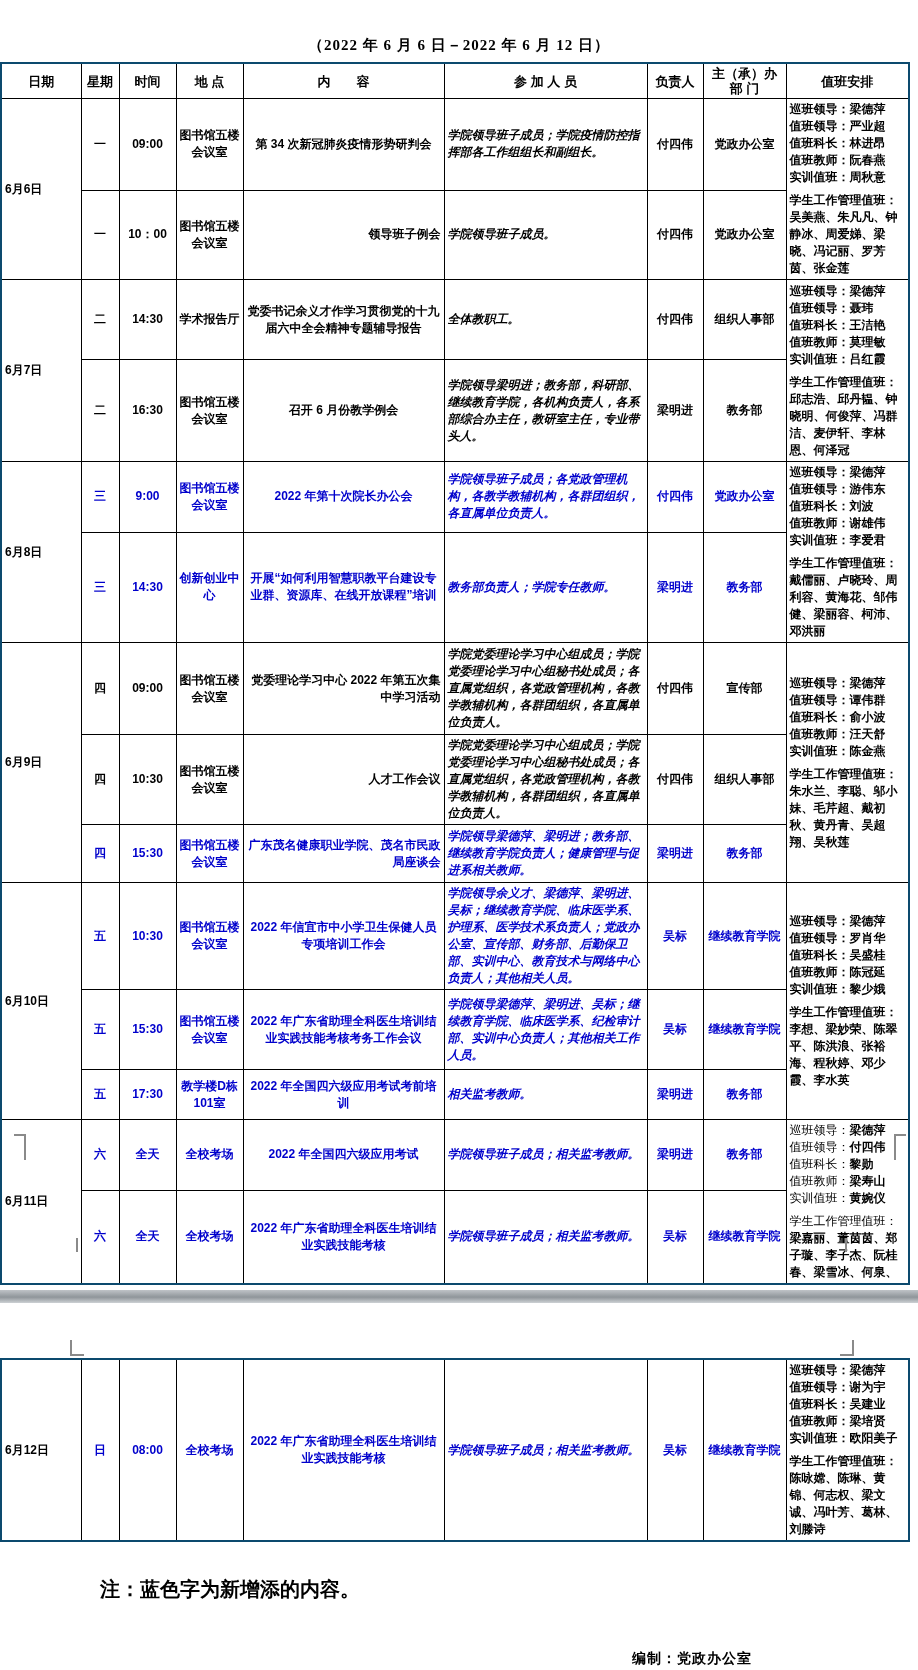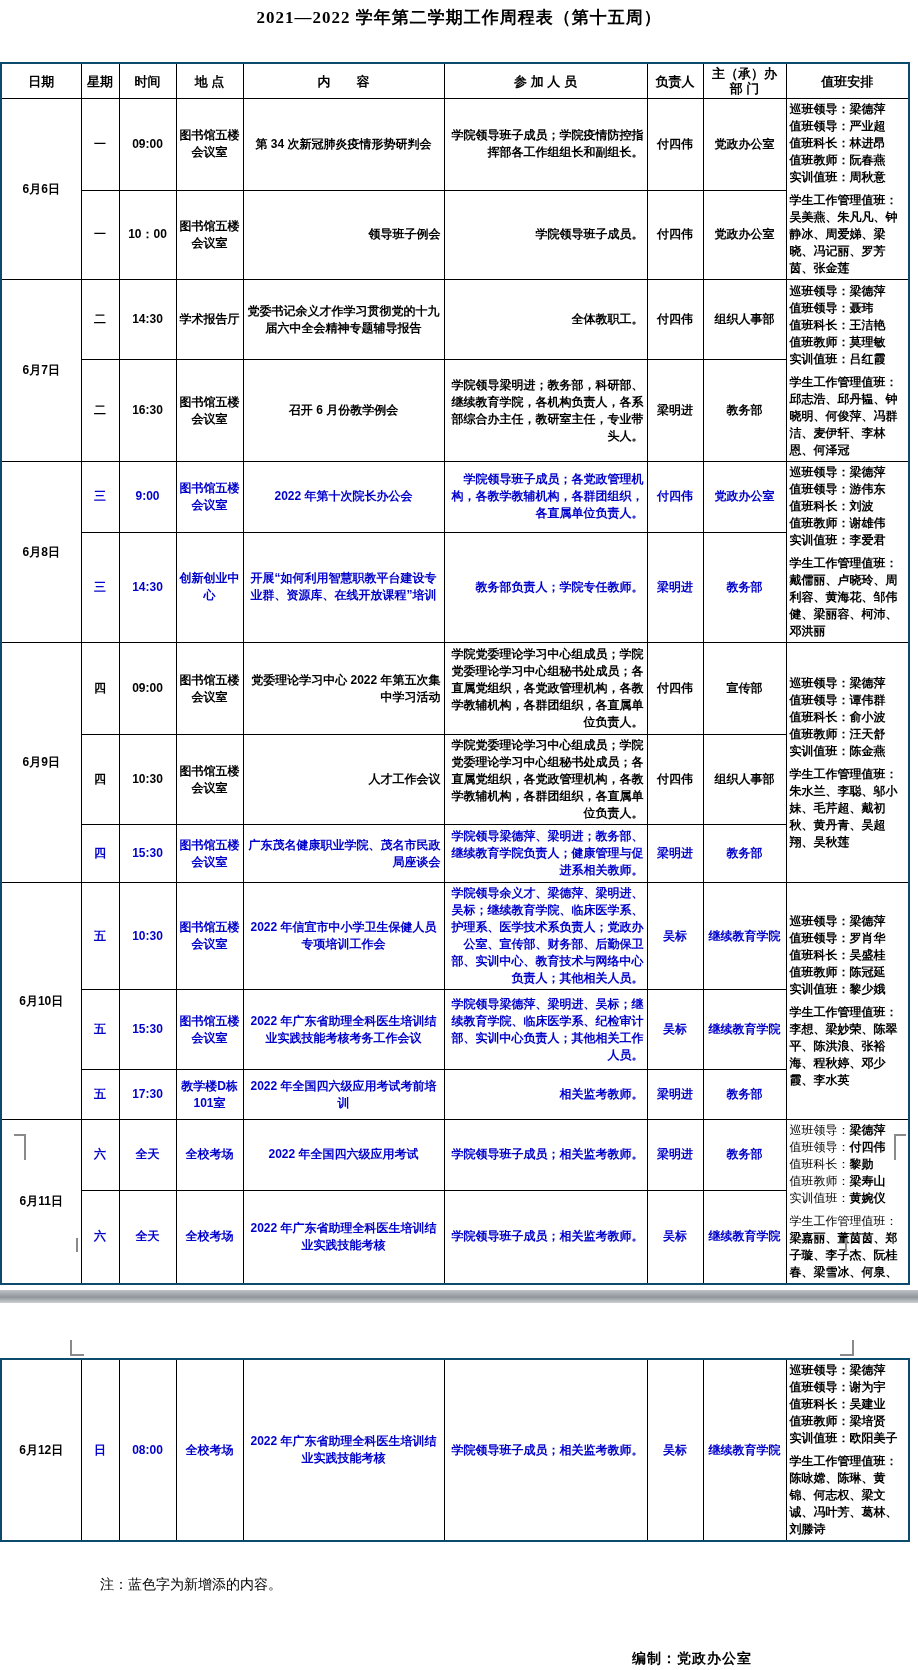--- a/index.html
+++ b/index.html
@@ -9,43 +9,43 @@
         font-family:"Liberation Serif","DejaVu Serif",serif;
         font-size:17px;font-weight:700;letter-spacing:1px;}
   .doc-subtitle{position:absolute;top:36px;left:0;width:100%;text-align:center;
         font-family:"Liberation Serif","DejaVu Serif",serif;
         font-size:15px;font-weight:700;letter-spacing:1px;}
   table.sched{position:absolute;left:0;width:908px;border-collapse:collapse;table-layout:fixed;
         border:2px solid #0c4a6e;}
   table.sched th,table.sched td{border:1px solid #000;padding:2px 3px;vertical-align:middle;
         font-size:12px;line-height:17px;font-weight:700;word-break:break-all;overflow:hidden;}
   table.sched th{font-size:13px;text-align:center;white-space:pre-line;line-height:15px;}
-  td.c-date{text-align:center;font-size:13px;}
+  td.c-date{text-align:left;font-size:13px;}
   td.c-week,td.c-time,td.c-place,td.c-lead,td.c-dept{text-align:center;}
   td.c-content.al-c{text-align:right;}
   td.c-content.al-l{text-align:center;}
-  td.c-part{text-align:right;}
+  td.c-part{text-align:left;font-style:italic;}
   td.c-duty{font-weight:400;line-height:16px;text-align:left;padding:2px 2px;}
   td.c-duty .lab{font-weight:700;margin-top:9px;}
   td.c-duty.plain .lab{font-weight:400;}
   td.c-duty .stu{margin-top:6px;}
   td.c-duty.top{vertical-align:top;}
   .b{color:#0000cc;}
   .sep-band{position:absolute;left:0;top:1290px;width:918px;height:13px;
         background:linear-gradient(#bfc3c7,#8f959a 55%,#cdd1d4);}
   .mark{position:absolute;}
-  .note-line{position:absolute;left:100px;top:1576px;font-size:14px;font-weight:400;}
+  .note-line{position:absolute;left:100px;top:1576px;font-size:20px;font-weight:700;}
   .credit-line{position:absolute;left:632px;top:1606px;font-size:14px;font-weight:700;letter-spacing:1px;margin-top:44px;}
 </style>
 </head>
 <body>
 
 <div class="page">
 
-  <div class="doc-title">2021—2022 学年第二学期工作周程表（第十五周）</div>
+  <div class="doc-subtitle">（2022 年 6 月 6 日－2022 年 6 月 12 日）</div>
 
   <table class="sched" id="table-page1" style="top:62px">
     <colgroup>
       <col style="width:80px">
         <col style="width:38px">
         <col style="width:57px">
         <col style="width:67px">
       <col style="width:201px">
         <col style="width:203px">
         <col style="width:56px">

